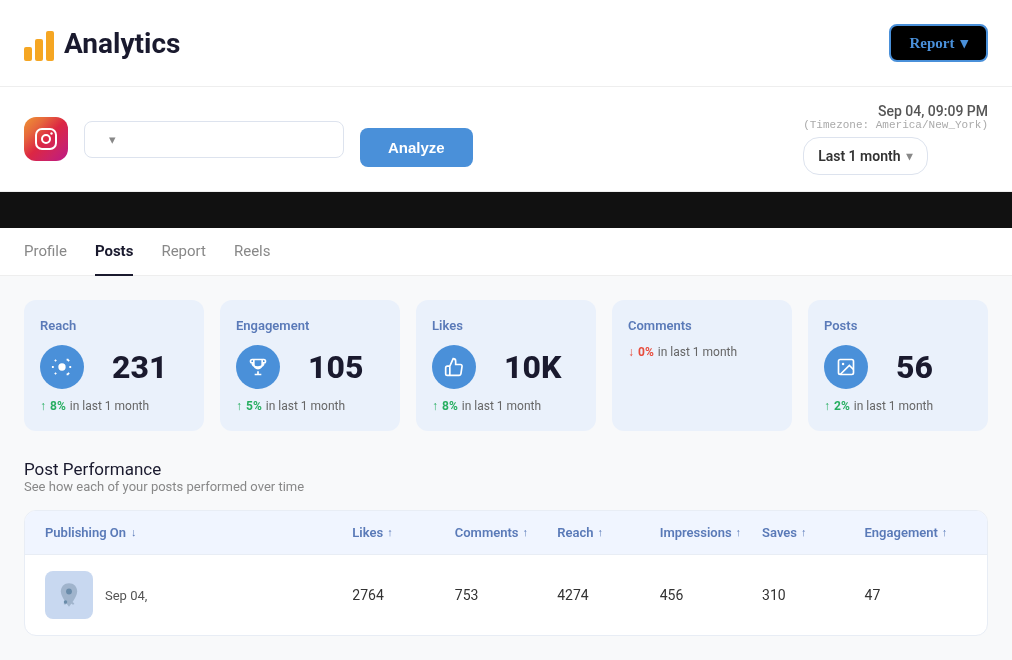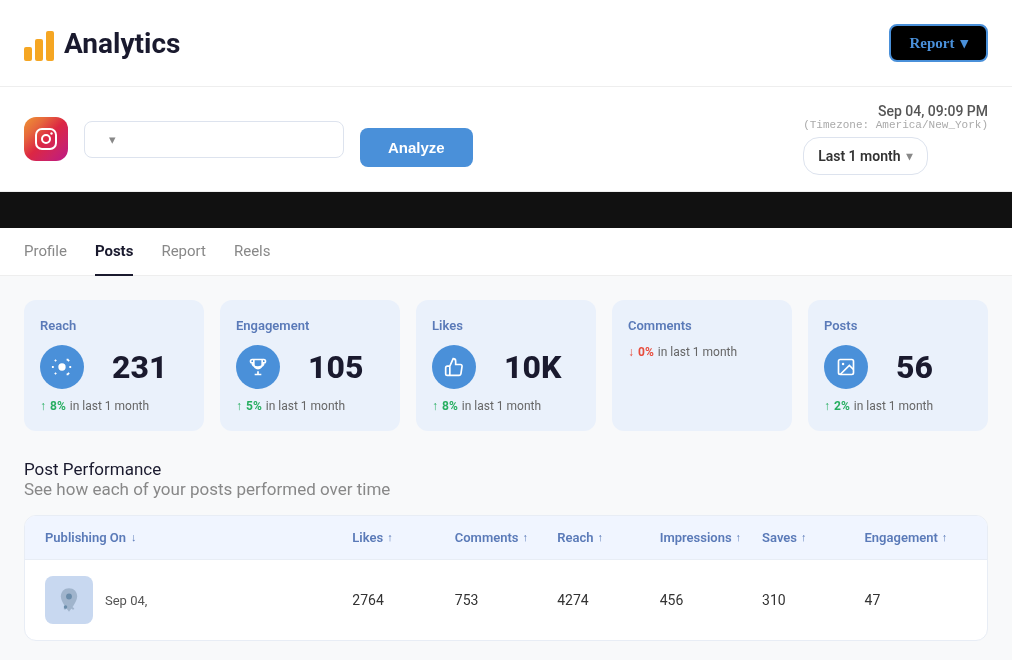--- a/index.html
+++ b/index.html
@@ -211,21 +211,21 @@
     .stat-footer .up { color: #27ae60; font-weight: 700; }
     .stat-footer .down { color: #e74c3c; font-weight: 700; }
 
     
     .section-title {
       font-size: 17px;
       font-weight: 400;
       color: #1a1a2e;
     }
     .section-subtitle {
-      font-size: 17px;
+      font-size: 13px;
       color: #888;
       margin-bottom: 16px;
     }
 
     
     .perf-table {
       background: #fff;
       border-radius: 12px;
       border: 1px solid #e8edf5;
       overflow: hidden;

